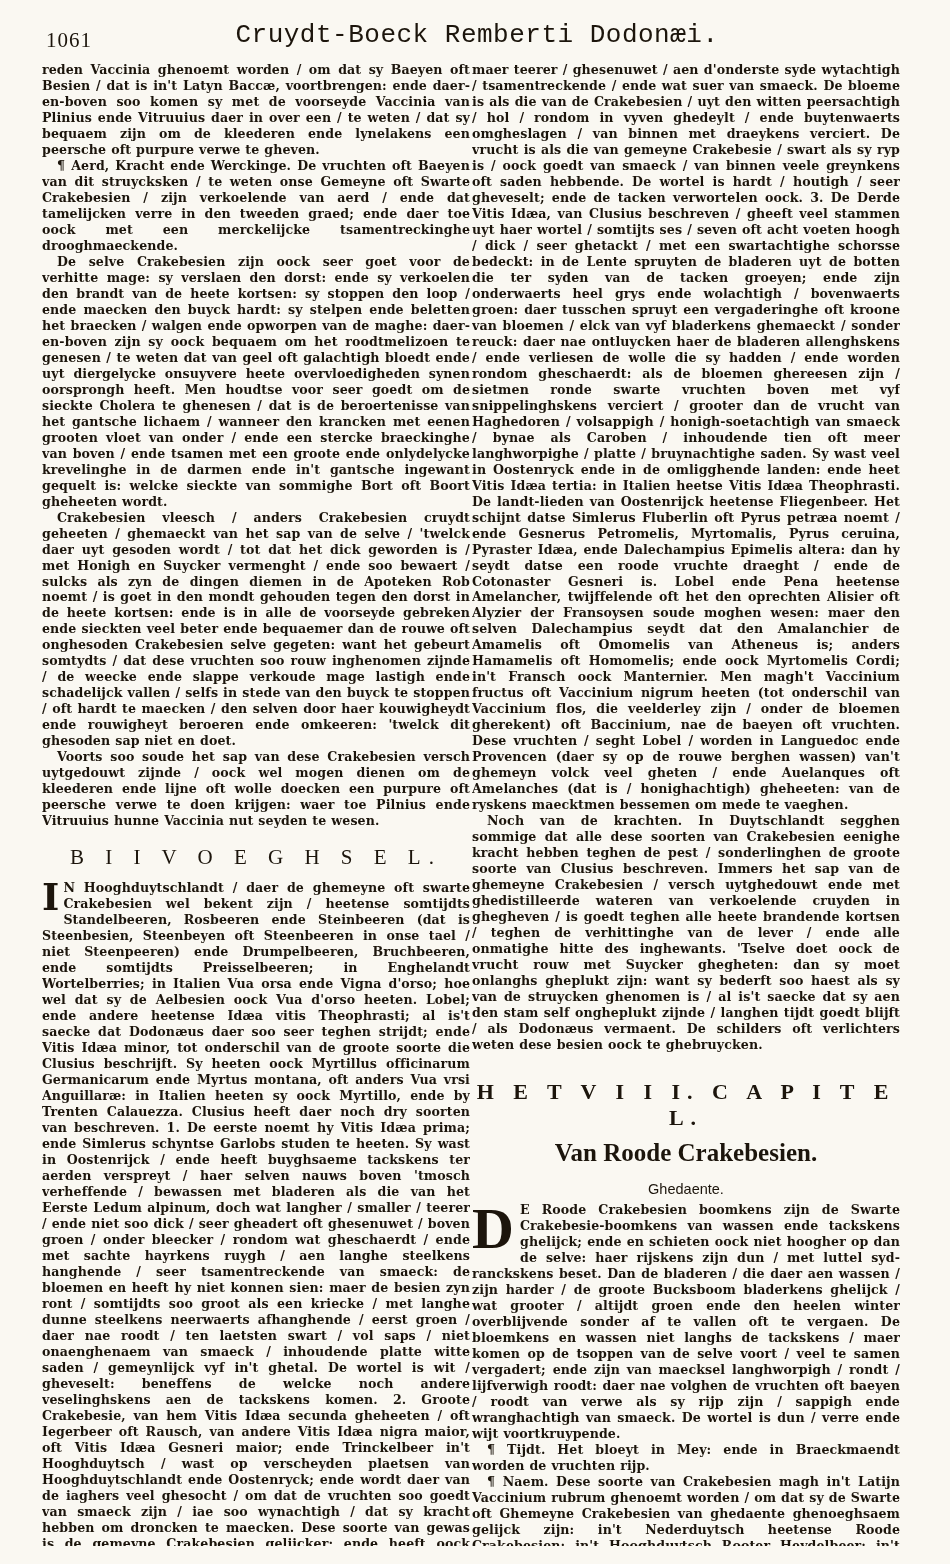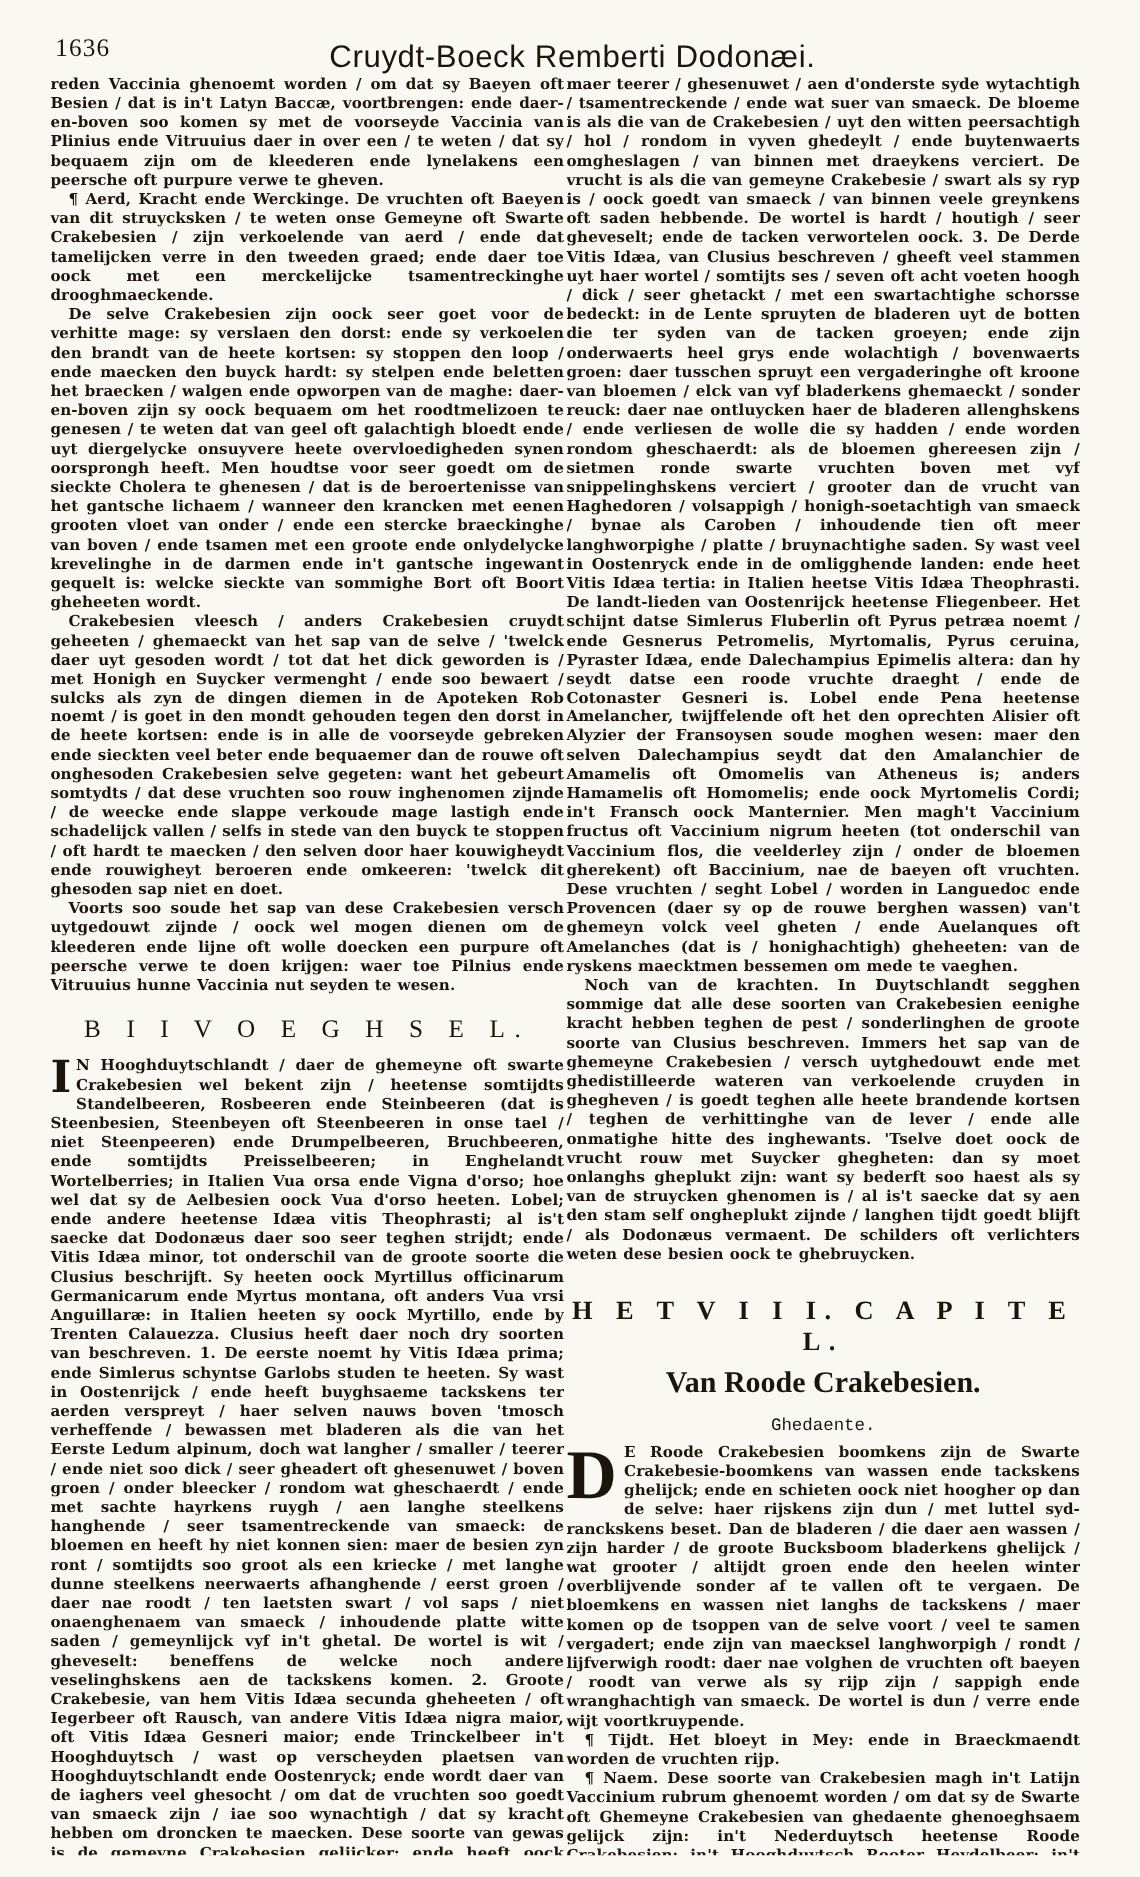--- a/index.html
+++ b/index.html
@@ -17,24 +17,23 @@
     position:absolute;top:16px;left:42px;right:38px;height:42px;
   }
   .page-number{
     position:absolute;left:4px;top:12px;
     font-family:"Liberation Serif", serif;
     font-size:21px;letter-spacing:1px;
   }
   .running-title{
     position:absolute;left:0;right:0;top:4px;
     text-align:center;
-    font-family:Liberation Sans, sans-serif;
+    font-family:Liberation Mono, monospace;
     font-size:26px;
     letter-spacing:0.5px;
-    margin-top:12px;
   }
   .columns{
     position:absolute;top:62px;left:42px;right:35px;bottom:18px;
     display:flex;gap:2px;
   }
   .col{
     width:428px;flex:0 0 428px;
     overflow:hidden;
     text-align:justify;
   }
@@ -63,21 +62,21 @@
     text-align:center;text-indent:0;
   }
   .chapter-sub{
     margin:0 0 14px 0;
     font-family:"Liberation Serif", serif;
     font-size:25px;font-weight:700;
     text-align:center;text-indent:0;
   }
   .section-head{
     margin:0 0 5px 0;
-    font-family:Liberation Mono, monospace;
+    font-family:Liberation Sans, sans-serif;
     font-size:14.5px;font-weight:400;
     text-align:center;text-indent:0;
   }
   .dropcap2{text-indent:0;}
   .dropcap2::first-letter{
     float:left;
     font-size:37px;line-height:0.8;
     padding:3px 4px 0 0;
     font-weight:700;
   }
@@ -89,21 +88,21 @@
     font-weight:700;
     font-family:"Liberation Serif", serif;
   }
 </style>
 </head>
 <body>
 
 <div class="page">
 
   <header class="page-header">
-    <div class="page-number">1636</div>
+    <div class="page-number">1061</div>
     <div class="running-title">Cruydt-Boeck Remberti Dodonæi.</div>
   </header>
 
   <div class="columns">
 
     <div class="col">
       <p class="para cont">reden Vaccinia ghenoemt worden / om dat sy Baeyen oft Besien / dat is in't Latyn Baccæ, voortbrengen: ende daer-en-boven soo komen sy met de voorseyde Vaccinia van Plinius ende Vitruuius daer in over een / te weten / dat sy bequaem zijn om de kleederen ende lynelakens een peersche oft purpure verwe te gheven.</p>
       <p class="para">¶ Aerd, Kracht ende Werckinge. De vruchten oft Baeyen van dit struycksken / te weten onse Gemeyne oft Swarte Crakebesien / zijn verkoelende van aerd / ende dat tamelijcken verre in den tweeden graed; ende daer toe oock met een merckelijcke tsamentreckinghe drooghmaeckende.</p>
       <p class="para">De selve Crakebesien zijn oock seer goet voor de verhitte mage: sy verslaen den dorst: ende sy verkoelen den brandt van de heete kortsen: sy stoppen den loop / ende maecken den buyck hardt: sy stelpen ende beletten het braecken / walgen ende opworpen van de maghe: daer-en-boven zijn sy oock bequaem om het roodtmelizoen te genesen / te weten dat van geel oft galachtigh bloedt ende uyt diergelycke onsuyvere heete overvloedigheden synen oorsprongh heeft. Men houdtse voor seer goedt om de sieckte Cholera te ghenesen / dat is de beroertenisse van het gantsche lichaem / wanneer den krancken met eenen grooten vloet van onder / ende een stercke braeckinghe van boven / ende tsamen met een groote ende onlydelycke krevelinghe in de darmen ende in't gantsche ingewant gequelt is: welcke sieckte van sommighe Bort oft Boort gheheeten wordt.</p>
       <p class="para">Crakebesien vleesch / anders Crakebesien cruydt geheeten / ghemaeckt van het sap van de selve / 'twelck daer uyt gesoden wordt / tot dat het dick geworden is / met Honigh en Suycker vermenght / ende soo bewaert / sulcks als zyn de dingen diemen in de Apoteken Rob noemt / is goet in den mondt gehouden tegen den dorst in de heete kortsen: ende is in alle de voorseyde gebreken ende sieckten veel beter ende bequaemer dan de rouwe oft onghesoden Crakebesien selve gegeten: want het gebeurt somtydts / dat dese vruchten soo rouw inghenomen zijnde / de weecke ende slappe verkoude mage lastigh ende schadelijck vallen / selfs in stede van den buyck te stoppen / oft hardt te maecken / den selven door haer kouwigheydt ende rouwigheyt beroeren ende omkeeren: 'twelck dit ghesoden sap niet en doet.</p>

